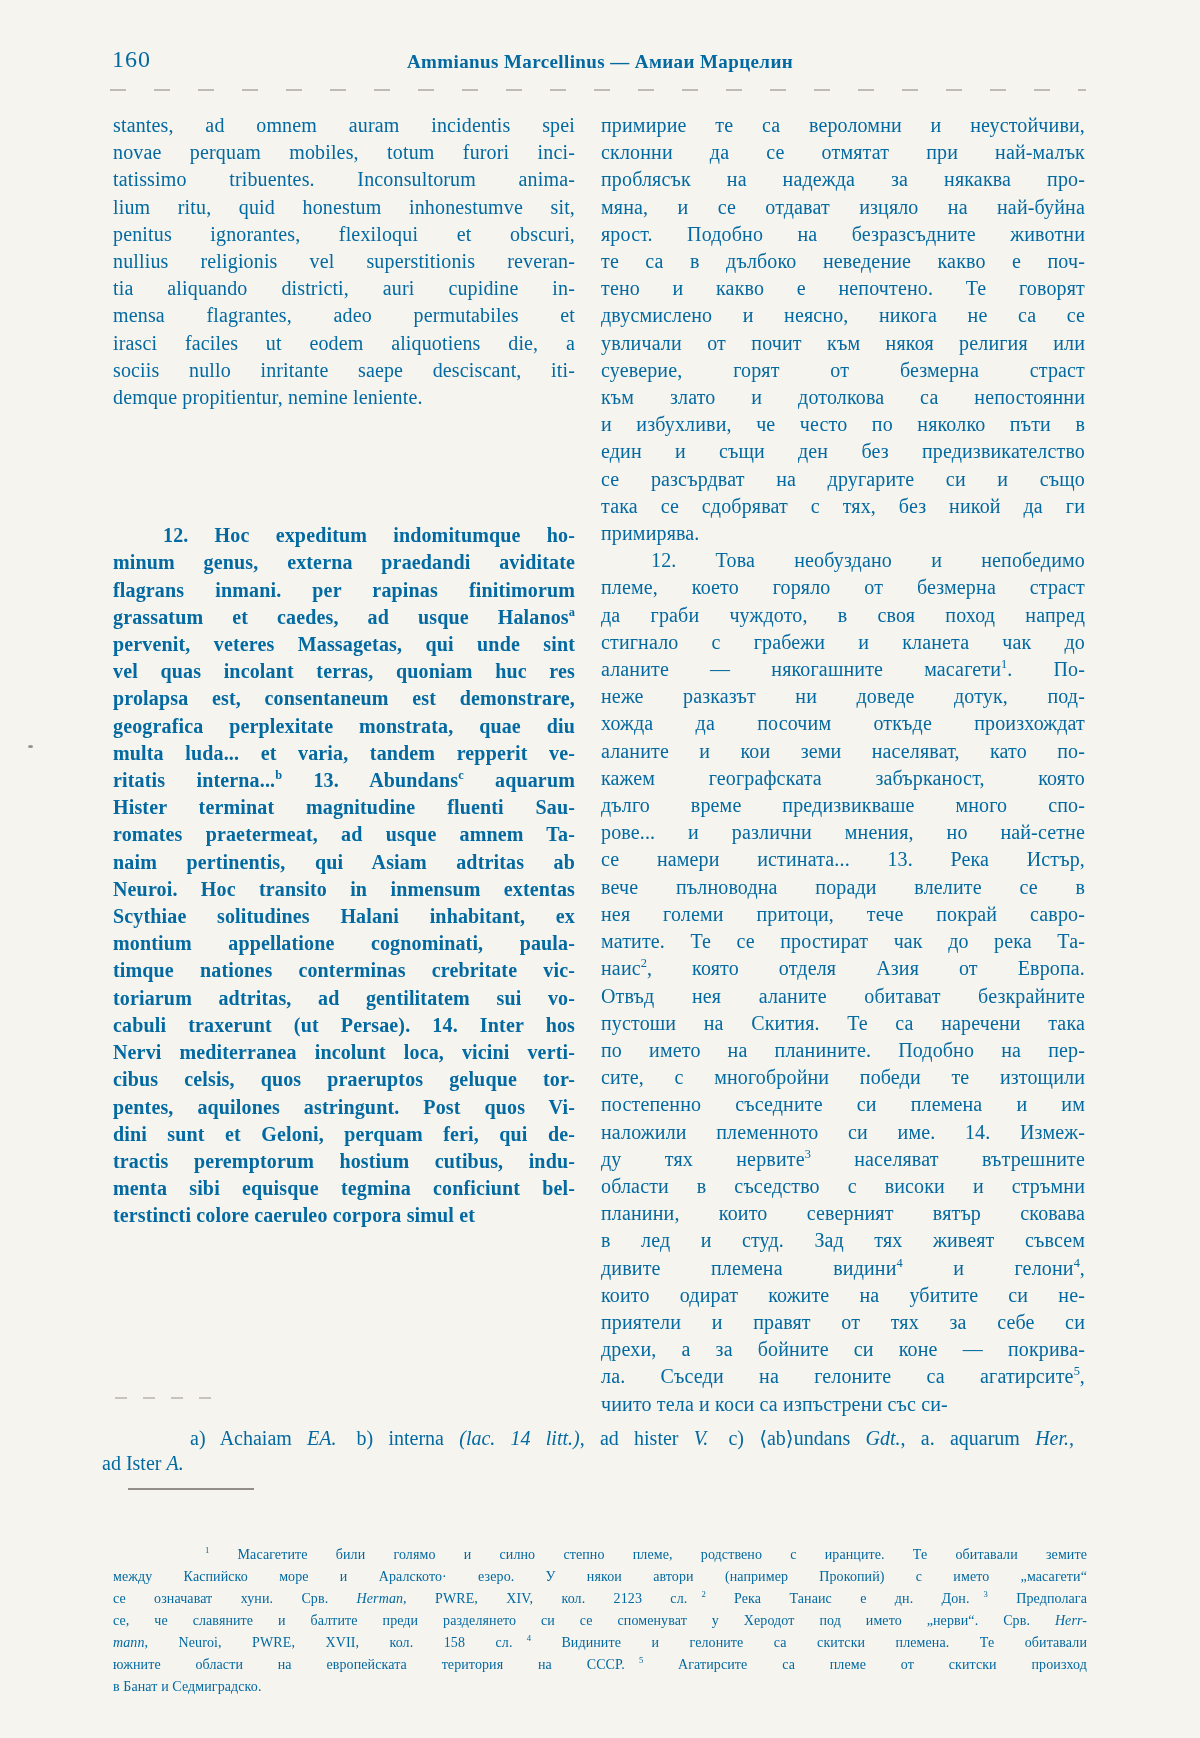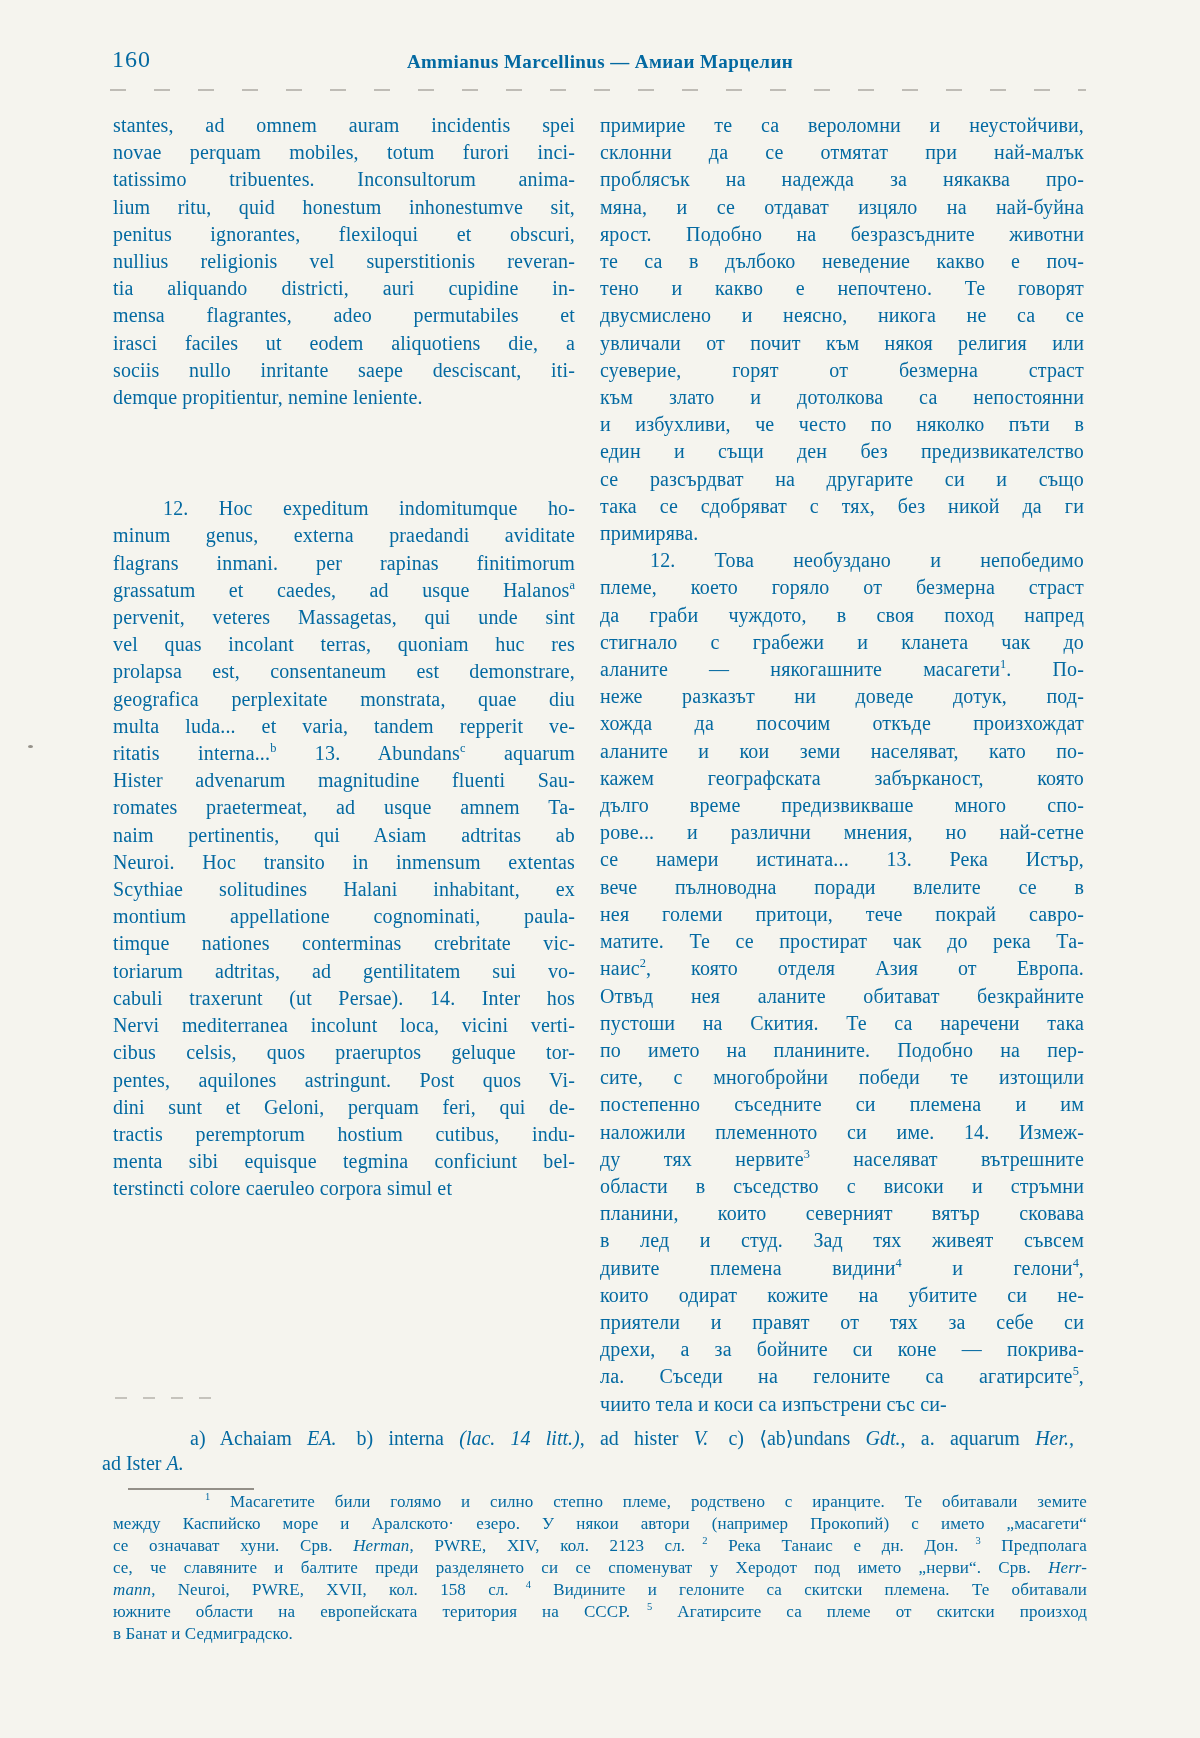--- a/index.html
+++ b/index.html
@@ -12,40 +12,40 @@
   .pagenum { position:absolute; left:112px; top:46px; font-size:24px; letter-spacing:1px; }
   .runtitle { position:absolute; left:0; top:51px; width:100%; text-align:center;
     font-size:19px; font-weight:bold; letter-spacing:.4px; }
   .header-rule { position:absolute; left:110px; top:89px; width:976px; height:2px; opacity:.75;
     background:repeating-linear-gradient(90deg, rgba(72,66,58,.42) 0 16px, rgba(72,66,58,0) 16px 44px); }
   .margin-dot { position:absolute; left:28px; top:745px; width:5px; height:3px;
     background:rgba(70,64,55,.55); border-radius:50%; }
   .pre-apparatus-dashes { position:absolute; left:115px; top:1397px; width:108px; height:2px; opacity:.55;
     background:repeating-linear-gradient(90deg, rgba(72,66,58,.5) 0 12px, transparent 12px 28px); }
 
-  .columns { position:absolute; left:113px; top:112px; width:972px; display:flex; gap:25px; }
+  .columns { position:absolute; left:113px; top:112px; width:972px; display:flex; gap:25px;justify-content:space-between; }
   .col-latin { width:462px; }
   .col-bulg  { width:484px; }
   .para { font-size:20px; line-height:27.2px; letter-spacing:.15px; }
   .line { text-align:justify; text-align-last:justify; }
   .para .line:last-child { text-align-last:left; }
-  .para12 { margin-top:84px; }
+  .para12 { margin-top:111px;font-weight:bold; }
   .para12 .line:first-child, .indent .line:first-child { text-indent:50px; }
 
   .apparatus { position:absolute; left:102px; top:1426px; width:972px;
     font-size:20px; line-height:25px; }
   .apparatus .line { text-align:justify; text-align-last:justify; }
   .apparatus .line:first-child { text-indent:88px; }
   .apparatus .line:last-child { text-align-last:left; }
 
   .footnote-rule { position:absolute; left:128px; top:1488px; width:126px; height:2px;
     background:rgba(66,60,52,.55); box-shadow:-15px 1px 0 -1px rgba(66,60,52,.25); }
 
-  .footnotes { position:absolute; left:113px; top:1491px; width:974px;
-    font-size:17px; line-height:22px; letter-spacing:.1px; }
+  .footnotes { position:absolute; left:113px; top:1544px; width:974px;
+    font-size:14px; line-height:22px; letter-spacing:.1px; }
   .footnotes .line { text-align:justify; text-align-last:justify; }
   .footnotes .line:first-child { text-indent:92px; }
   .footnotes .line:last-child { text-align-last:left; }
 
   .s { font-size:.62em; vertical-align:super; line-height:0; letter-spacing:0; }
   .i { font-style:italic; }
 </style>
 </head>
 <body>
 
@@ -74,21 +74,21 @@
           <div class="line">12. Hoc expeditum indomitumque ho-</div>
           <div class="line">minum genus, externa praedandi aviditate</div>
           <div class="line">flagrans inmani. per rapinas finitimorum</div>
           <div class="line"><span>grassatum et caedes, ad usque Halanos</span><span class="s">a</span></div>
           <div class="line">pervenit, veteres Massagetas, qui unde sint</div>
           <div class="line">vel quas incolant terras, quoniam huc res</div>
           <div class="line">prolapsa est, consentaneum est demonstrare,</div>
           <div class="line">geografica perplexitate monstrata, quae diu</div>
           <div class="line">multa luda... et varia, tandem repperit ve-</div>
           <div class="line"><span>ritatis interna...</span><span class="s">b</span><span> 13. Abundans</span><span class="s">c</span><span> aquarum</span></div>
-          <div class="line">Hister advenarum magnitudine fluenti Sau-</div>
+          <div class="line">Hister terminat magnitudine fluenti Sau-</div>
           <div class="line">romates praetermeat, ad usque amnem Ta-</div>
           <div class="line">naim pertinentis, qui Asiam adtritas ab</div>
           <div class="line">Neuroi. Hoc transito in inmensum extentas</div>
           <div class="line">Scythiae solitudines Halani inhabitant, ex</div>
           <div class="line">montium appellatione cognominati, paula-</div>
           <div class="line">timque nationes conterminas crebritate vic-</div>
           <div class="line">toriarum adtritas, ad gentilitatem sui vo-</div>
           <div class="line">cabuli traxerunt (ut Persae). 14. Inter hos</div>
           <div class="line">Nervi mediterranea incolunt loca, vicini verti-</div>
           <div class="line">cibus celsis, quos praeruptos geluque tor-</div>

